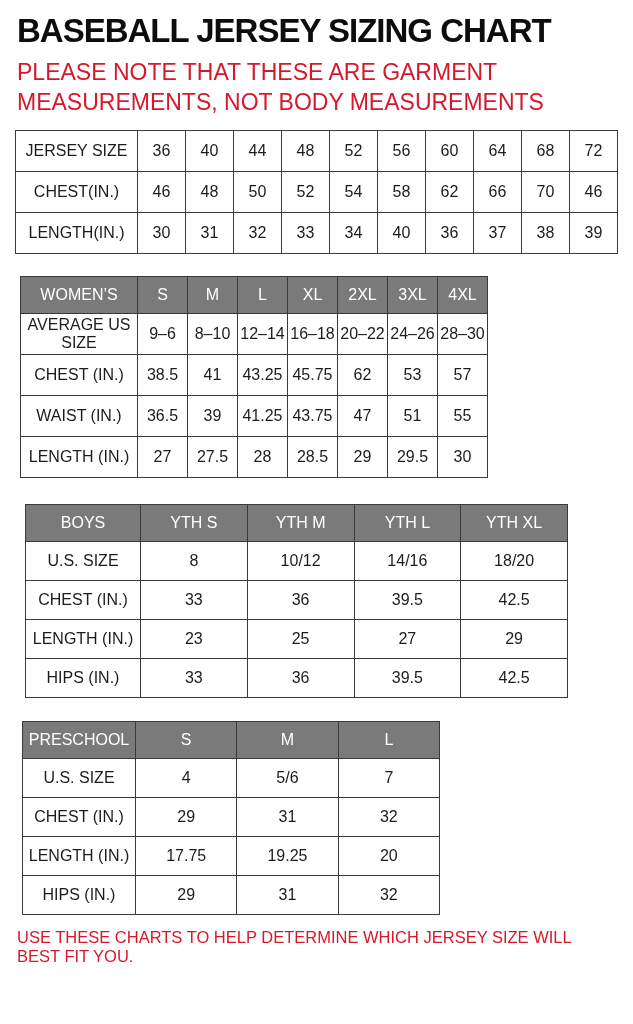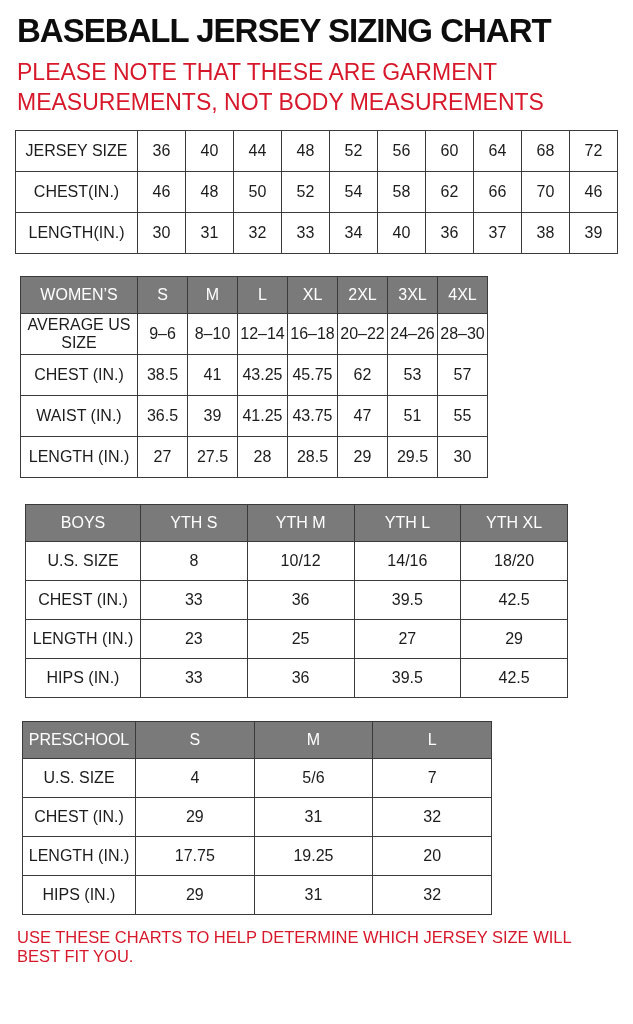--- a/index.html
+++ b/index.html
@@ -13,21 +13,21 @@
   .ghead th{background:#7a7a7a;color:#fff;height:37px;}
   .tbl-mens{width:603px;}
   .tbl-mens td{height:41px;}
   .tbl-mens .lbl-col{width:122px;}
   .tbl-womens{width:468px;margin:22px 0 0 5px;padding-left:12px;}
   .tbl-womens .lbl-col{width:117px;}
   .tbl-womens td{height:41px;}
   .tbl-boys{width:543px;margin:26px 0 0 10px;}
   .tbl-boys .lbl-col{width:115px;}
   .tbl-boys td{height:39px;}
-  .tbl-preschool{width:470px;margin:23px 0 0 7px;}
+  .tbl-preschool{width:418px;margin:23px 0 0 7px;}
   .tbl-preschool .lbl-col{width:113px;}
   .tbl-preschool td{height:39px;}
   .footer{color:#d7182b;font-size:16.5px;margin:13px 0 0 2px;}
 </style>
 </head>
 <body>
 
 <div class="page">
 
   <div class="title">BASEBALL JERSEY SIZING CHART</div>

